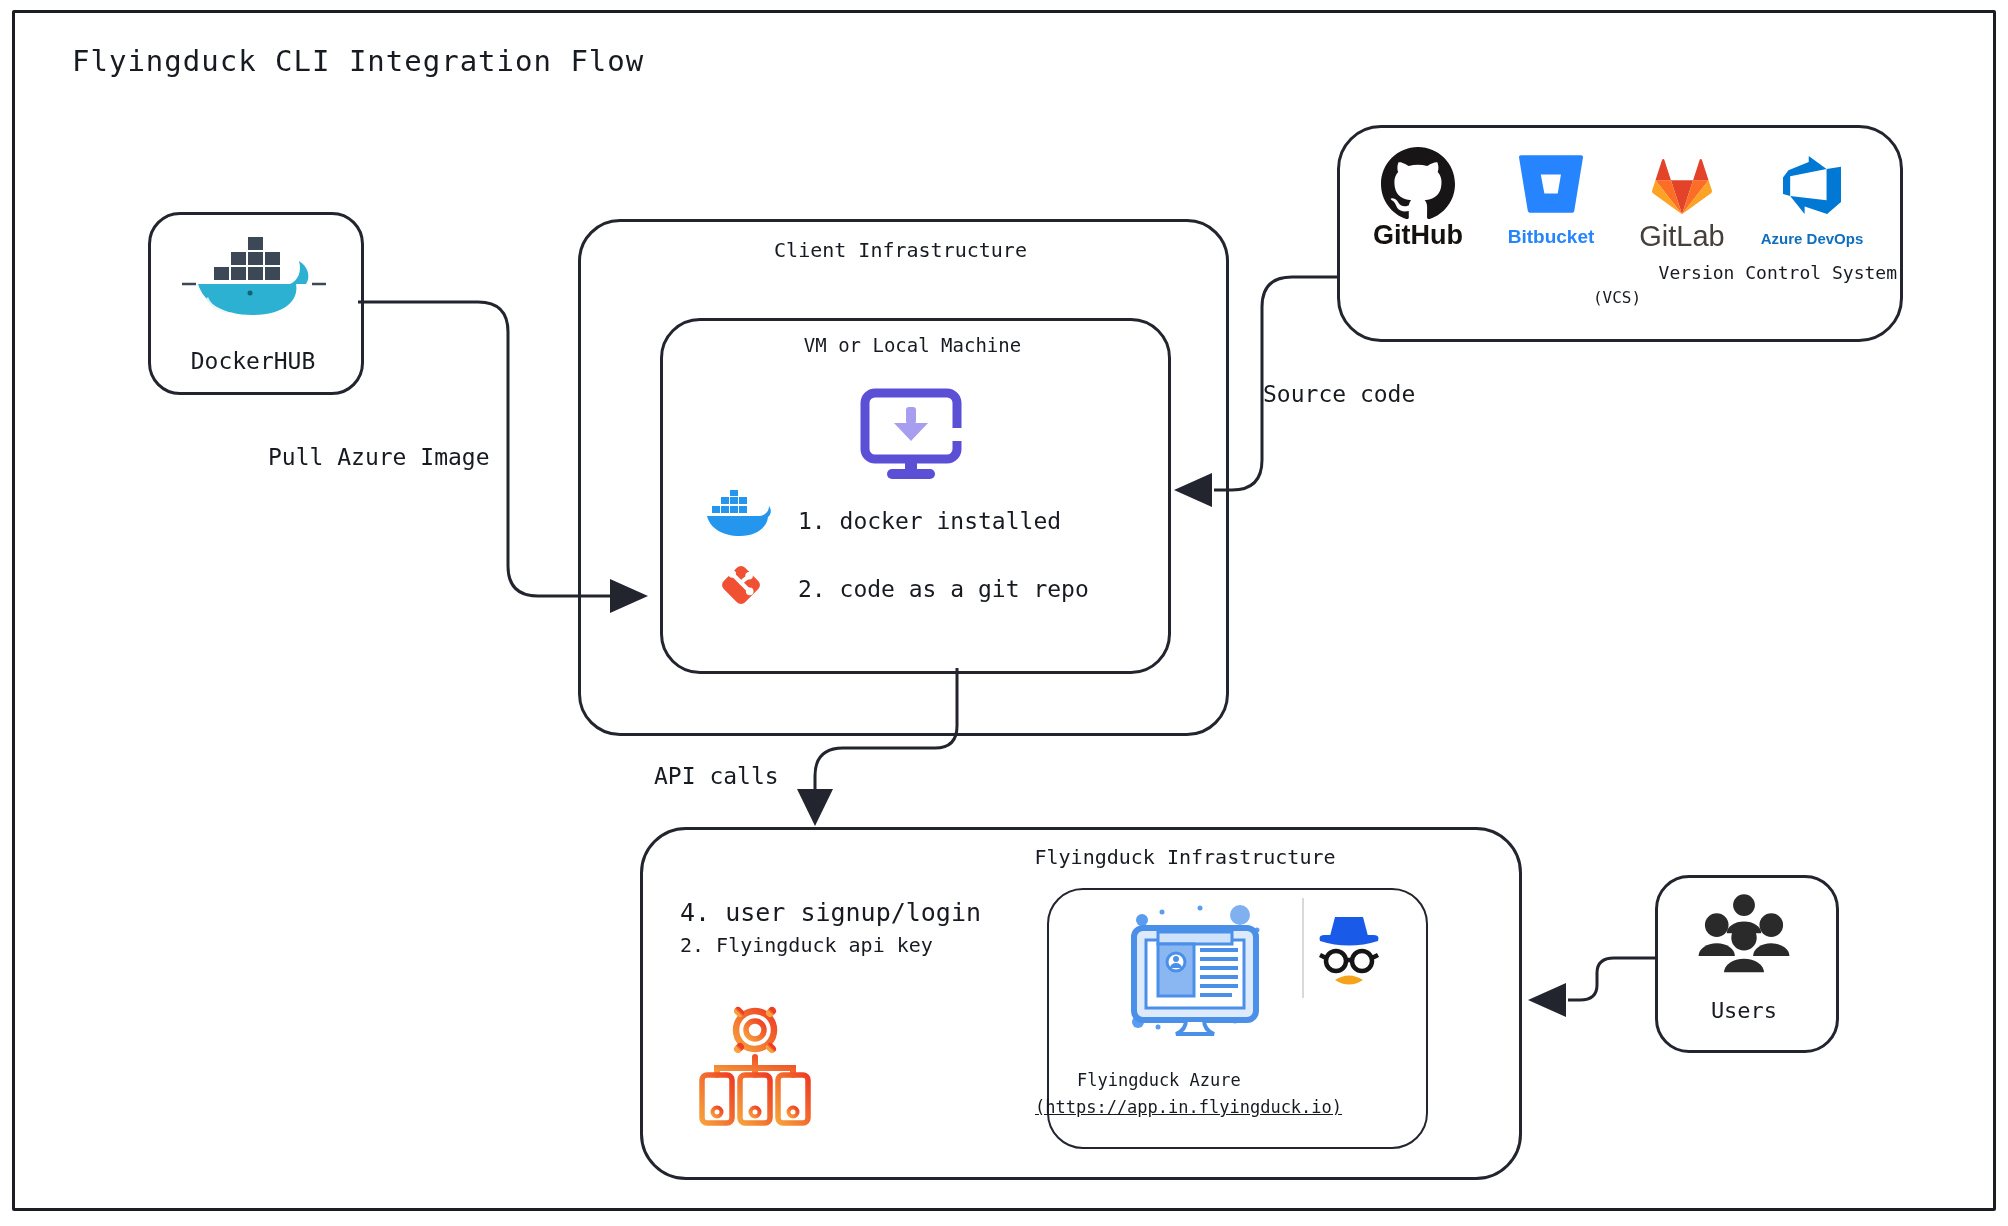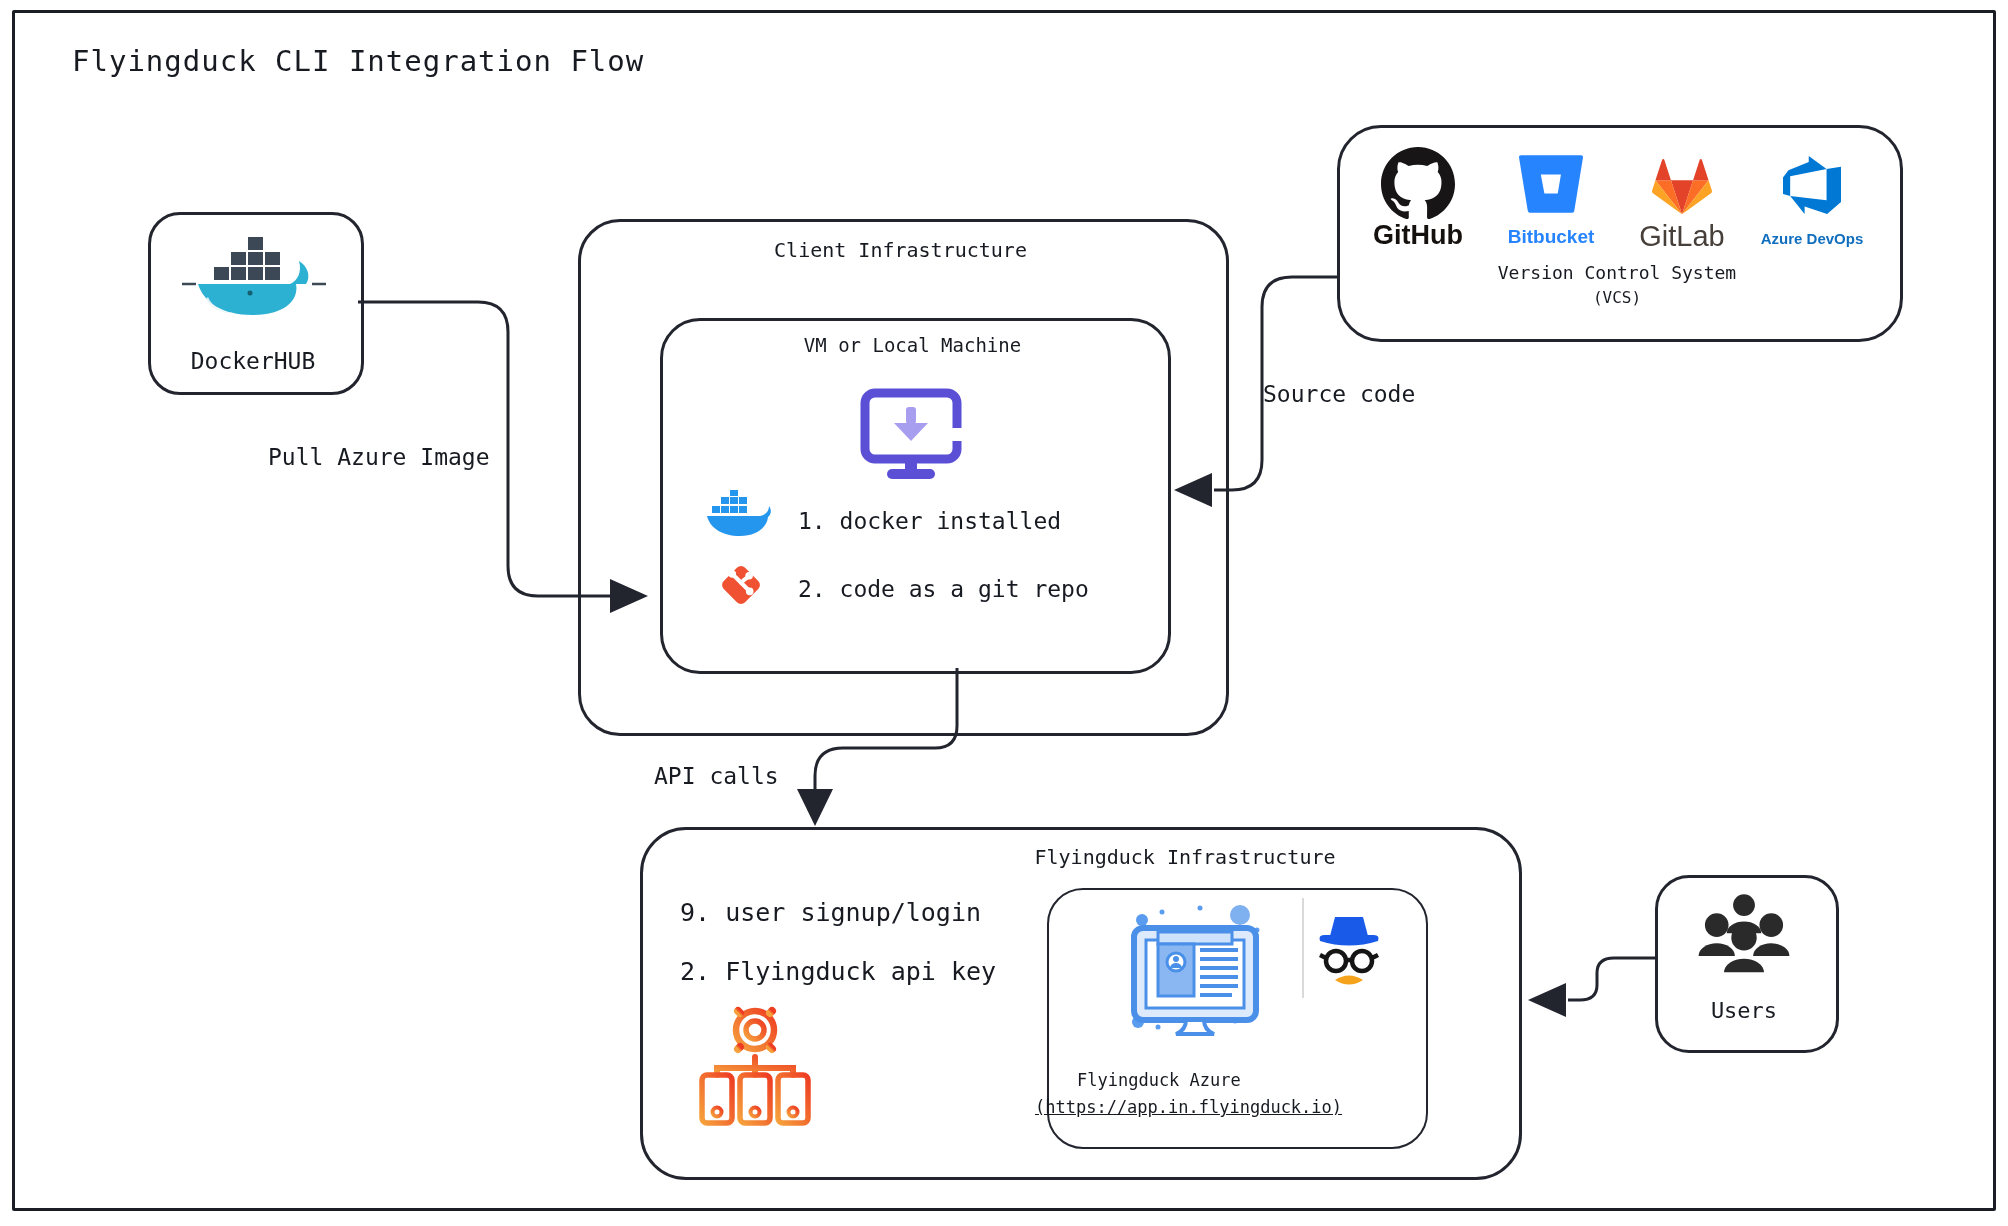--- a/index.html
+++ b/index.html
@@ -126,32 +126,32 @@
   <div class="pname" style="font-size:29px;font-weight:500;color:#463f3a;margin-top:-2px;">GitLab</div>
 </div>
 
 <div class="vcs-col" style="left:1744px;top:156px;width:136px;">
   <svg width="58" height="58" viewBox="0 0 24 24">
     <path fill="#0078d4" d="M0 8.877L2.247 5.91l8.405-3.416V.022l7.37 5.393L2.966 8.338v8.225L0 15.707zm24-4.45v14.651l-5.753 4.9-9.303-3.057v3.056l-5.978-7.416 15.057 1.798V5.415z"></path>
   </svg>
   <div class="pname" style="font-size:15px;font-weight:700;color:#106ebe;margin-top:16px;">Azure DevOps</div>
 </div>
 
-<div class="lbl ctr" style="left:1337px;top:262px;width:560px;font-size:18px;">Version Control System</div>
+<div class="lbl ctr" style="left:1337px;top:262px;width:560px;font-size:18px;text-align:right;">Version Control System</div>
 <div class="lbl ctr" style="left:1337px;top:288px;width:560px;font-size:16px;">(VCS)</div>
 
 <div class="lbl" style="left:268px;top:444px;font-size:23px;">Pull Azure Image</div>
 <div class="lbl" style="left:1263px;top:381px;font-size:23px;">Source code</div>
 <div class="lbl" style="left:654px;top:763px;font-size:23px;">API calls</div>
 
 <div class="node" style="left:640px;top:827px;width:876px;height:347px;border-radius:46px;"></div>
 <div class="lbl ctr" style="left:1005px;top:845px;width:360px;font-size:20px;">Flyingduck Infrastructure</div>
 
-<div class="lbl" style="left:680px;top:898px;font-size:25px;">9. user signup/login</div>
-<div class="lbl" style="left:680px;top:933px;font-size:25px;margin-top:24px;">2. Flyingduck api key</div>
+<div class="lbl" style="left:680px;top:898px;font-size:25px;">4. user signup/login</div>
+<div class="lbl" style="left:680px;top:933px;font-size:20px;">2. Flyingduck api key</div>
 
 <span class="abs" style="left:690px;top:995px;z-index:3;">
   <svg width="135" height="135" viewBox="0 0 135 135">
     <defs>
       <linearGradient id="og" x1="0" y1="1" x2="1" y2="0">
         <stop offset="0" stop-color="#f6a13c"></stop>
           <stop offset="1" stop-color="#ee3d23"></stop>
       </linearGradient>
     </defs>
     <g stroke="url(#og)" fill="none" stroke-linecap="round">

